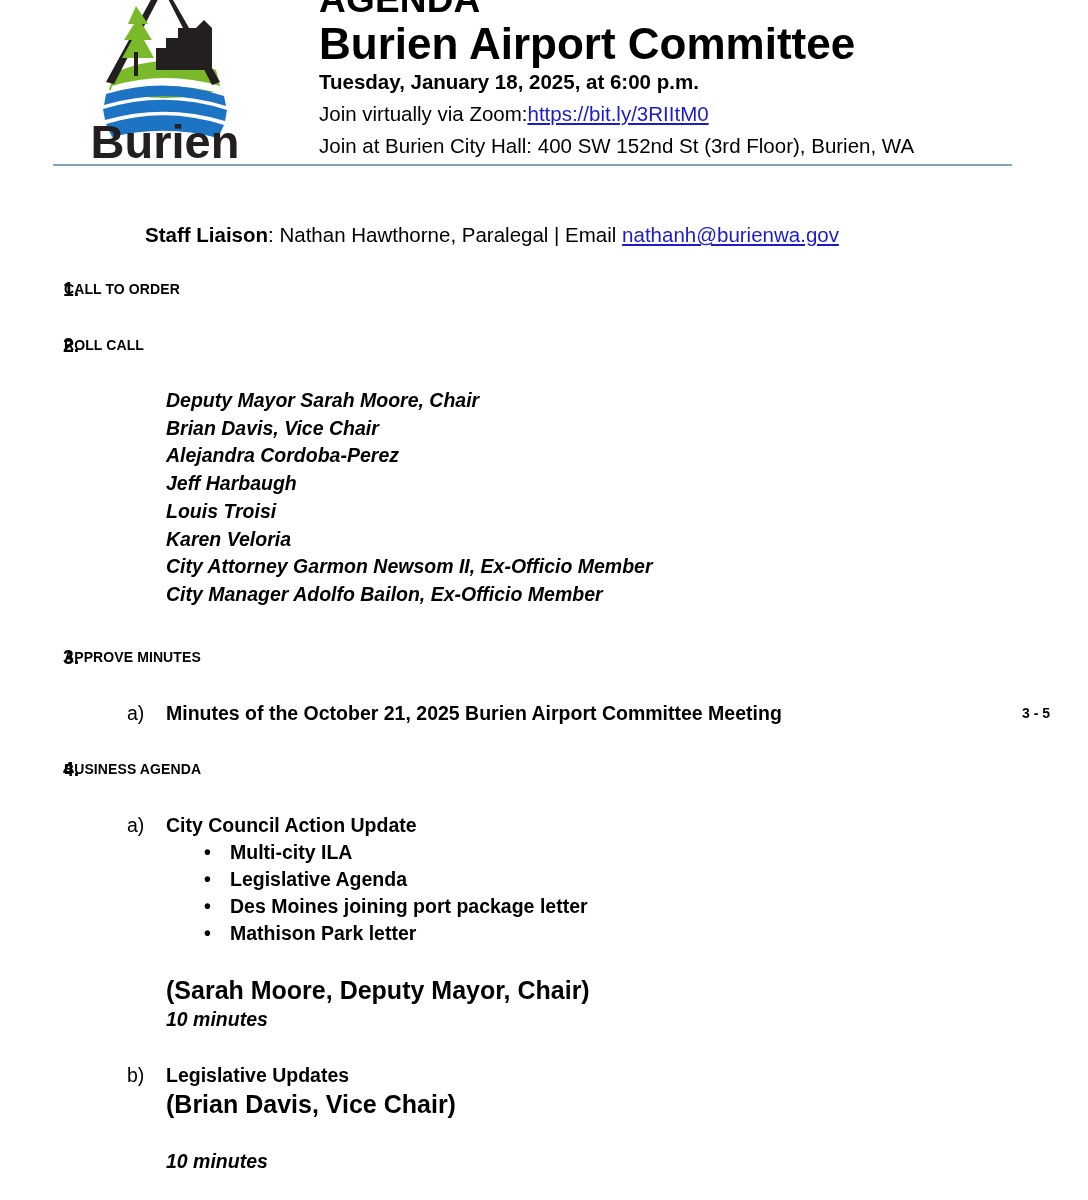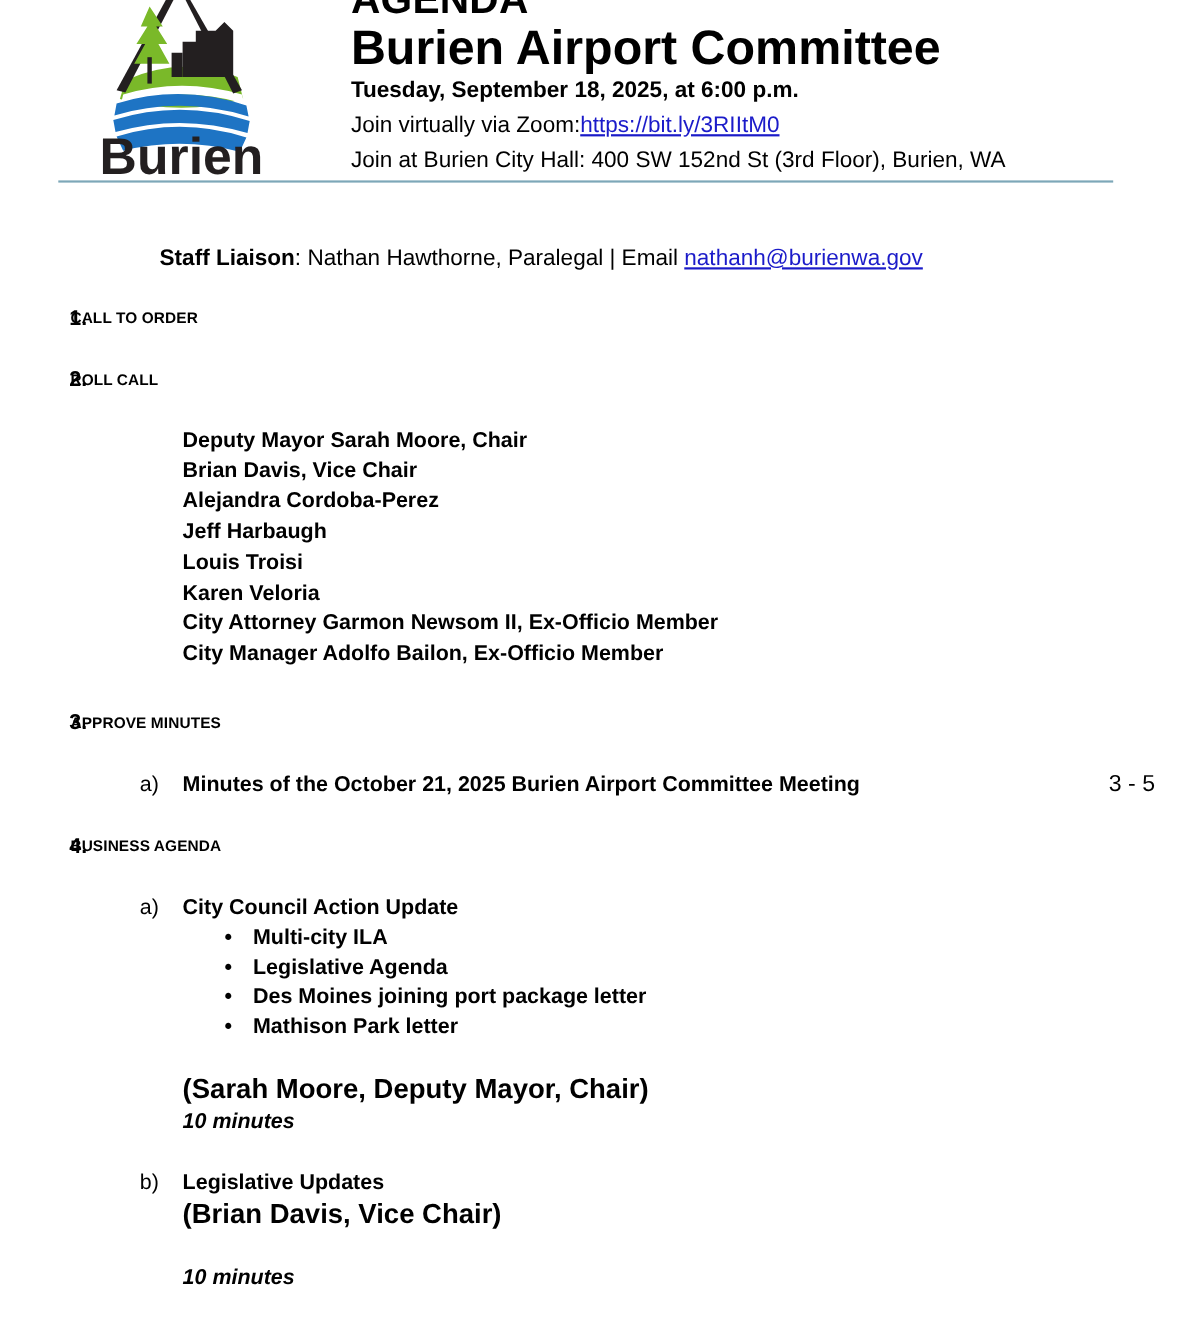--- a/index.html
+++ b/index.html
@@ -131,20 +131,21 @@
   .sec-title {
     font-size: 14px;
     font-weight: bold;
     line-height: 28px;
     letter-spacing: 0.1px;
   }
 
   .roster {
     margin-top: 28px;
     padding-left: 166px;
+    font-style: italic;
   }
   .roster-line {
     font-size: 19.5px;
     font-weight: bold;
     line-height: 27.7px;
     white-space: nowrap;
   }
 
   .item {
     position: relative;
@@ -176,22 +177,22 @@
     line-height: 28px;
   }
   .item-link {
     font-size: 19.5px;
     line-height: 32px;
   }
   .pagenum {
     position: absolute;
     right: 38px;
     top: 0;
-    font-size: 21px;
-    font-weight: normal;
+    font-size: 14px;
+    font-weight: bold;
     line-height: 28px;
     white-space: nowrap;
   }
 
   ul.bullets {
     list-style: none;
     margin: 0;
     padding: 0 0 0 38px;
   }
   ul.bullets li {
@@ -242,21 +243,21 @@
         <path d="M96 72 L96 60 L108 60 L108 50 L126 50 L134 42 L142 50 L142 92 L96 92 Z" fill="#231f20"></path>
         <path d="M86 80 L86 70 L96 70 L96 92 L86 92 Z" fill="#231f20"></path>
 
         <text x="95" y="180" text-anchor="middle" font-family="Liberation Sans, sans-serif" font-size="47" font-weight="bold" fill="#231f20">Burien</text>
       </svg>
     </div>
 
     <div class="header-text">
       <div class="doc-kicker">AGENDA</div>
       <div class="doc-title">Burien Airport Committee</div>
-      <div class="meet-when">Tuesday, September 18, 2025, at 6:00 p.m.</div>
+      <div class="meet-when">Tuesday, January 18, 2025, at 6:00 p.m.</div>
       <div class="meet-line"><span>Join virtually via Zoom:</span><a class="doclink" href="#">https://bit.ly/3RIItM0</a></div>
       <div class="meet-line">Join at Burien City Hall: 400 SW 152nd St (3rd Floor), Burien, WA</div>
     </div>
 
     <div class="rule"></div>
   </div>
 
   <div class="liaison"><b>Staff Liaison</b><span>: Nathan Hawthorne, Paralegal | Email </span><a class="doclink" href="#">nathanh@burienwa.gov</a></div>
 
   <div class="body-area">

